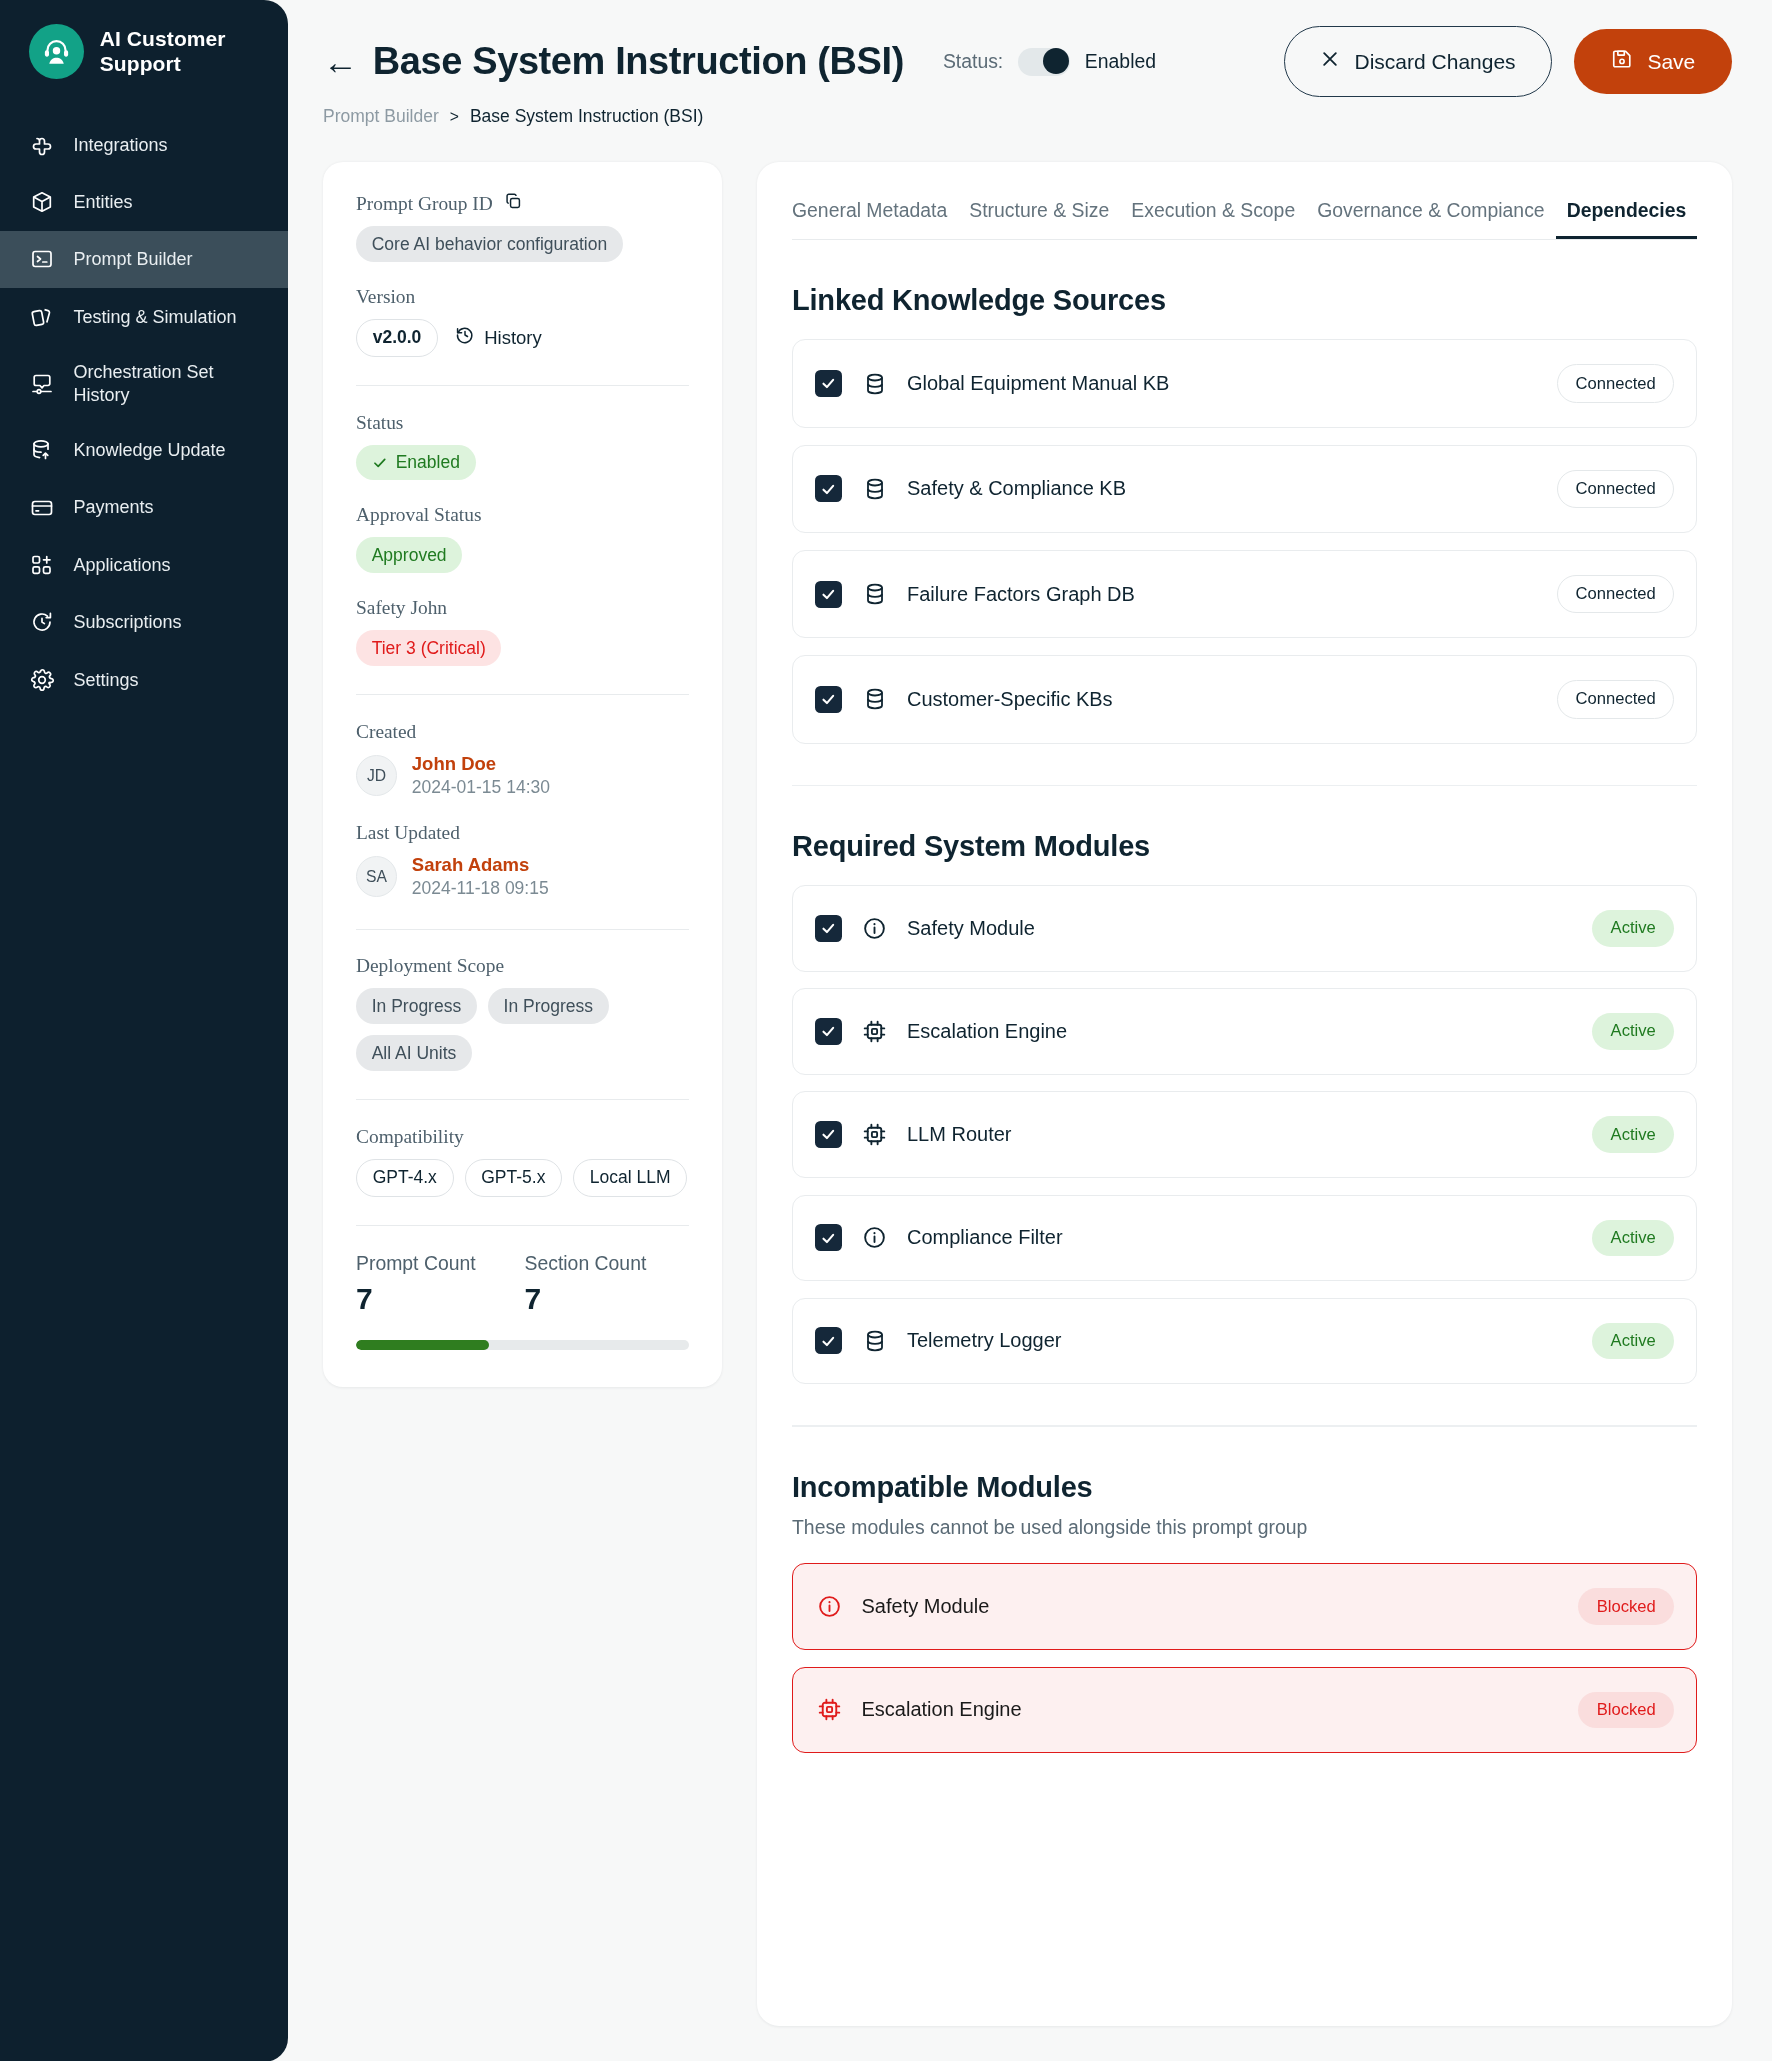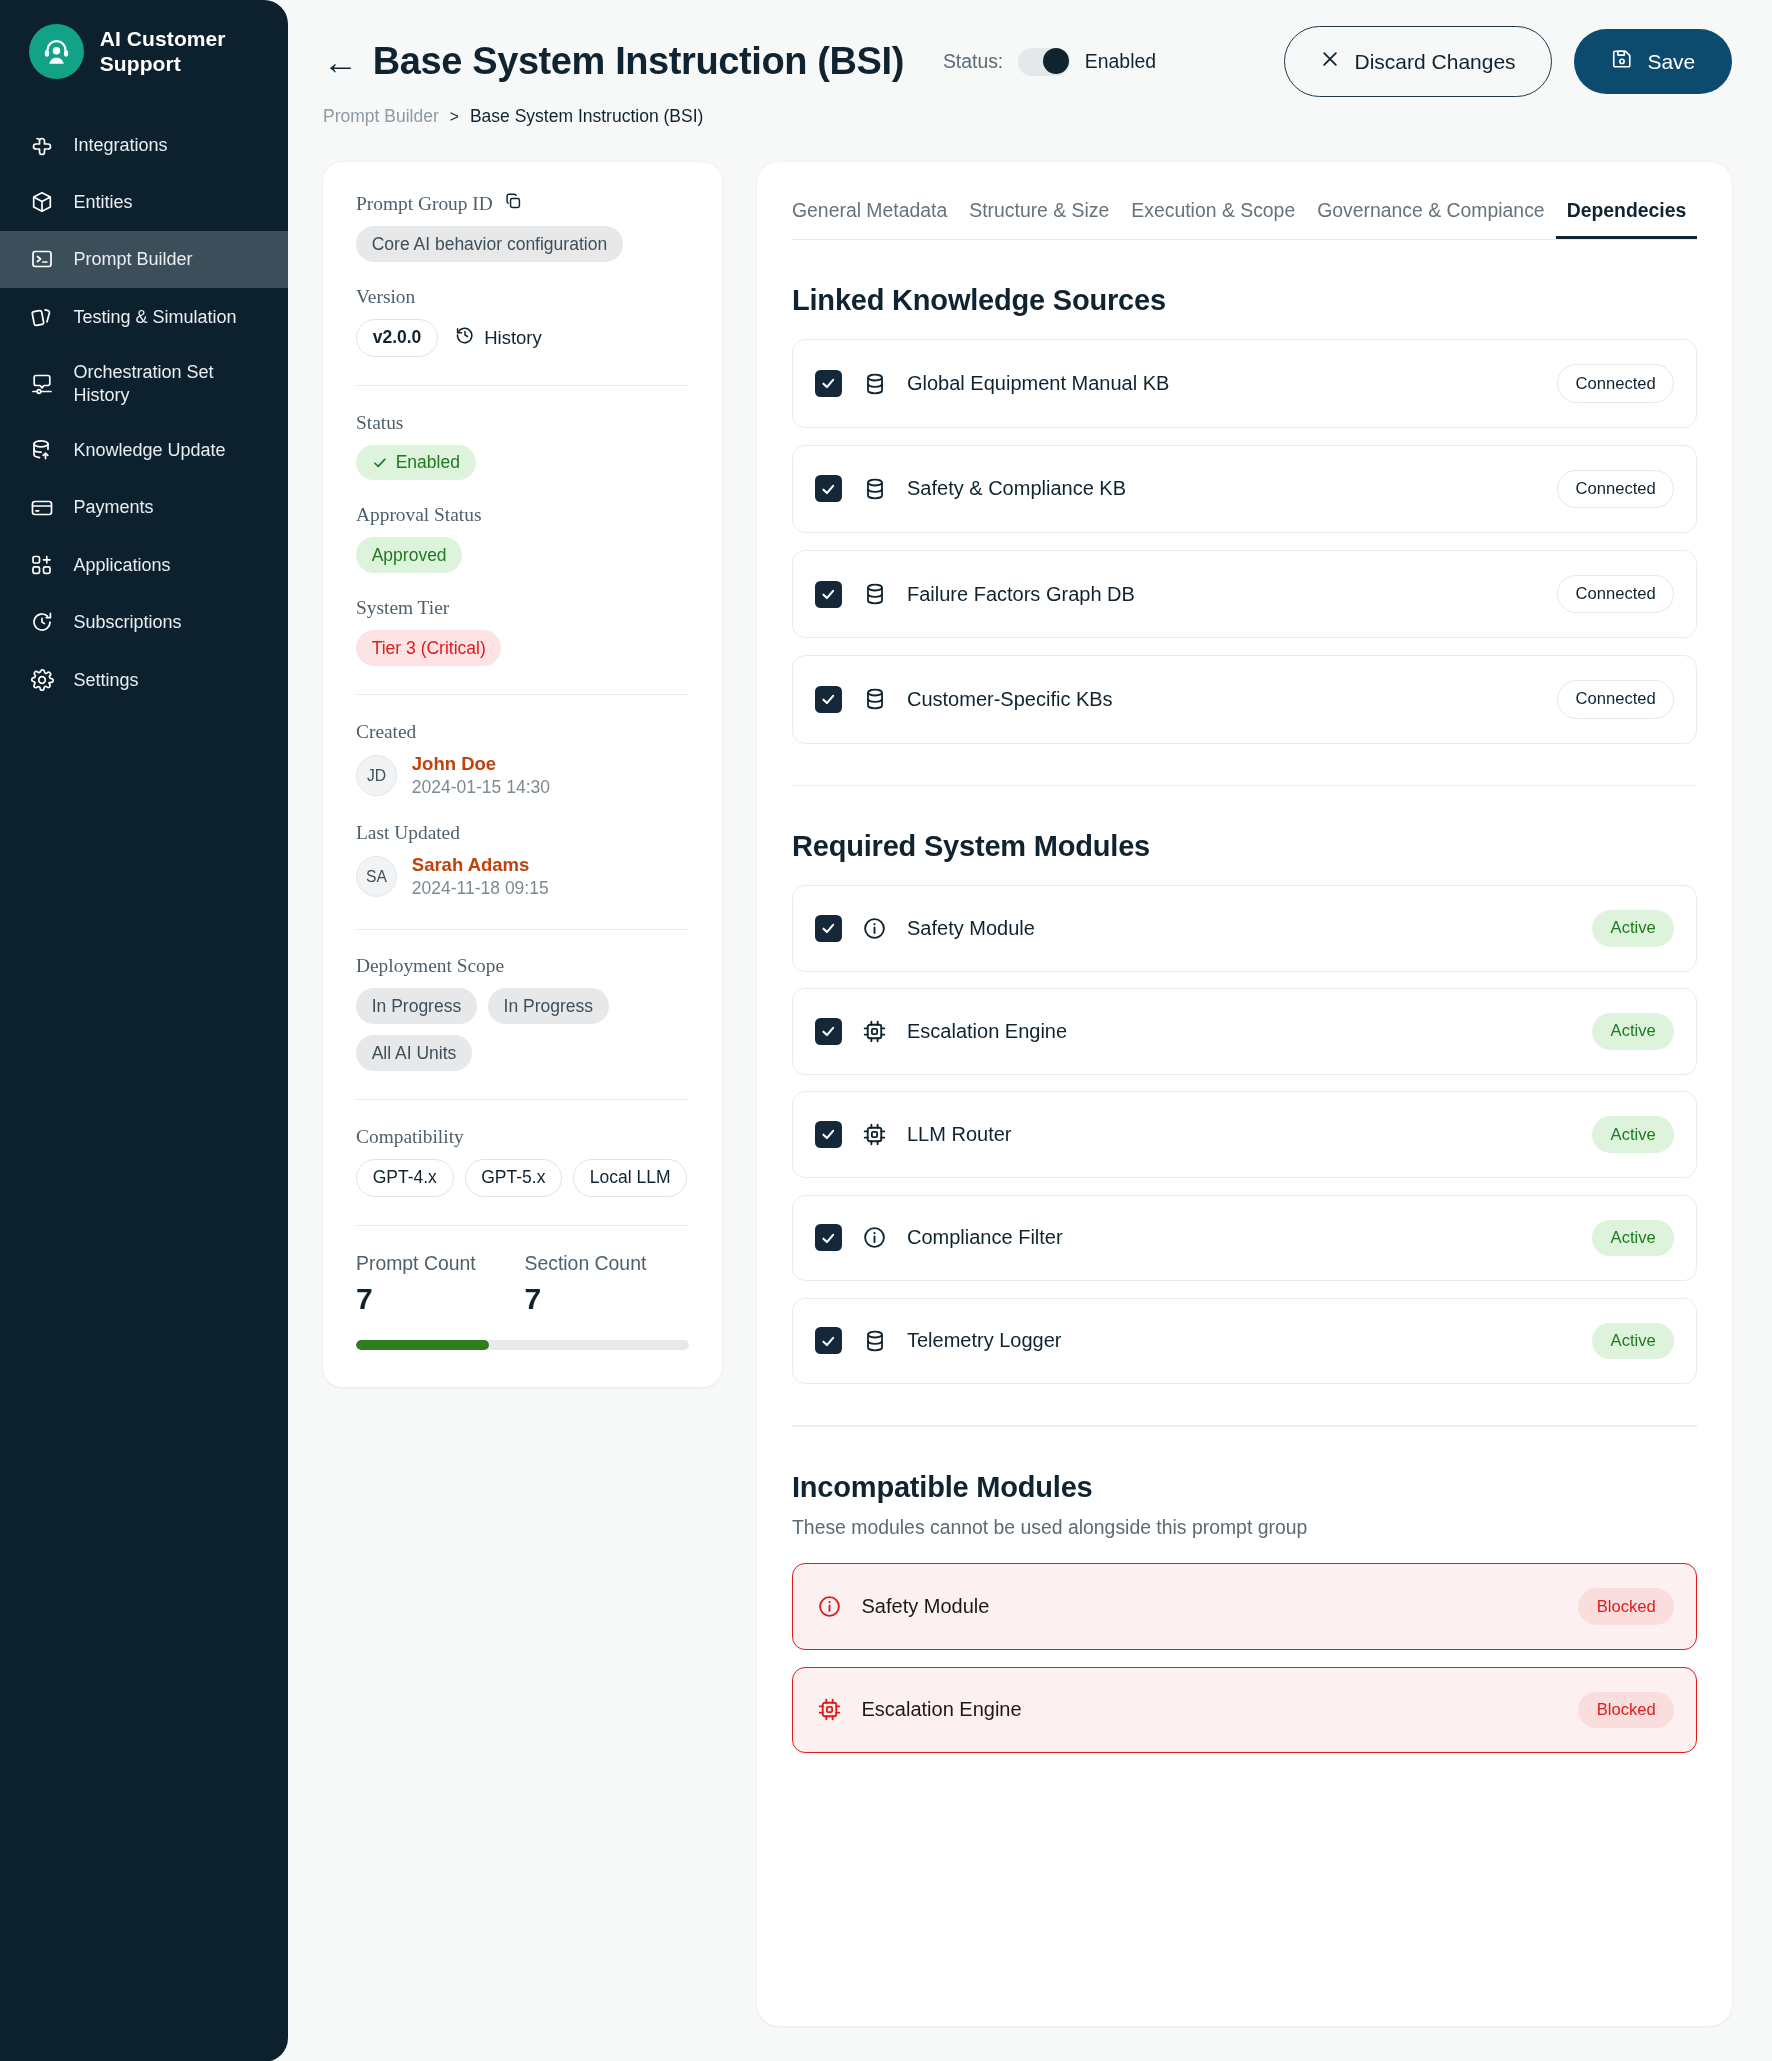--- a/index.html
+++ b/index.html
@@ -70,21 +70,21 @@
   .btn {
     display: inline-flex; align-items: center; gap: 14.8px;
     border-radius: 922px; font-size: 21px; cursor: pointer;
     white-space: nowrap;
   }
   .btn-ghost {
     border: 1.5px solid #21384a; background: #f7f8f8; color: #0f2430;
     padding: 22px 35px;
   }
   .btn-dark {
-    background: #0c4a6e; color: #fff; border: none; padding: 19.4px 37px;
+    background: #c2410c; color: #fff; border: none; padding: 19.4px 37px;
   }
 
   .breadcrumb {
     display: flex; align-items: center; gap: 11px;
     padding: 9.2px 0 0 35px; font-size: 17.5px;
   }
   .bc-muted { color: #8d9aa3; cursor: pointer; }
   .bc-sep { color: #0f2430; font-size: 15.7px; }
   .bc-current { color: #0f2430; }
 
@@ -384,21 +384,21 @@
             </span>
             <span>Enabled</span>
           </span>
         </div>
 
         <div class="fld-label section-gap">Approval Status</div>
         <div class="chips-wrap">
           <span class="chip chip-green-soft">Approved</span>
         </div>
 
-        <div class="fld-label section-gap">System Tier</div>
+        <div class="fld-label section-gap">Safety John</div>
         <div class="chips-wrap">
           <span class="chip chip-red">Tier 3 (Critical)</span>
         </div>
 
         <div class="divider"></div>
 
         <div class="fld-label tight">Created</div>
         <div class="person">
           <span class="avatar">JD</span>
           <span>

